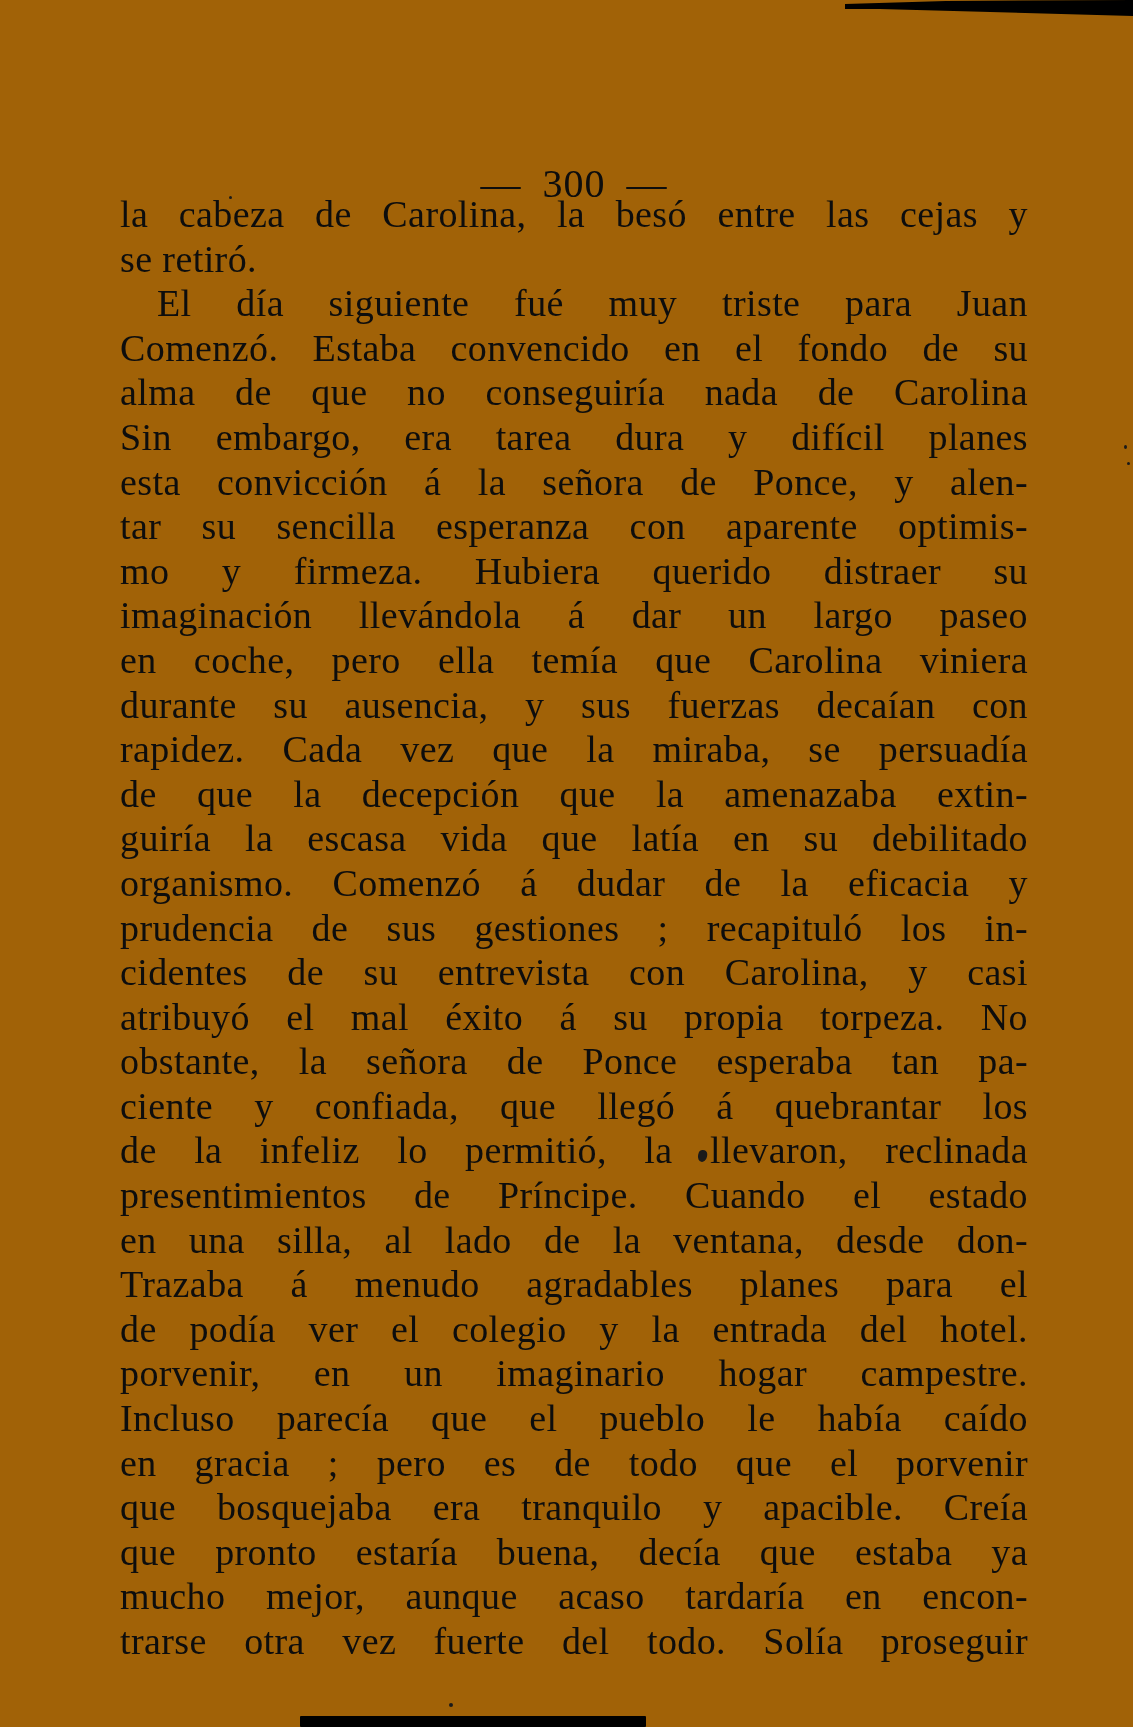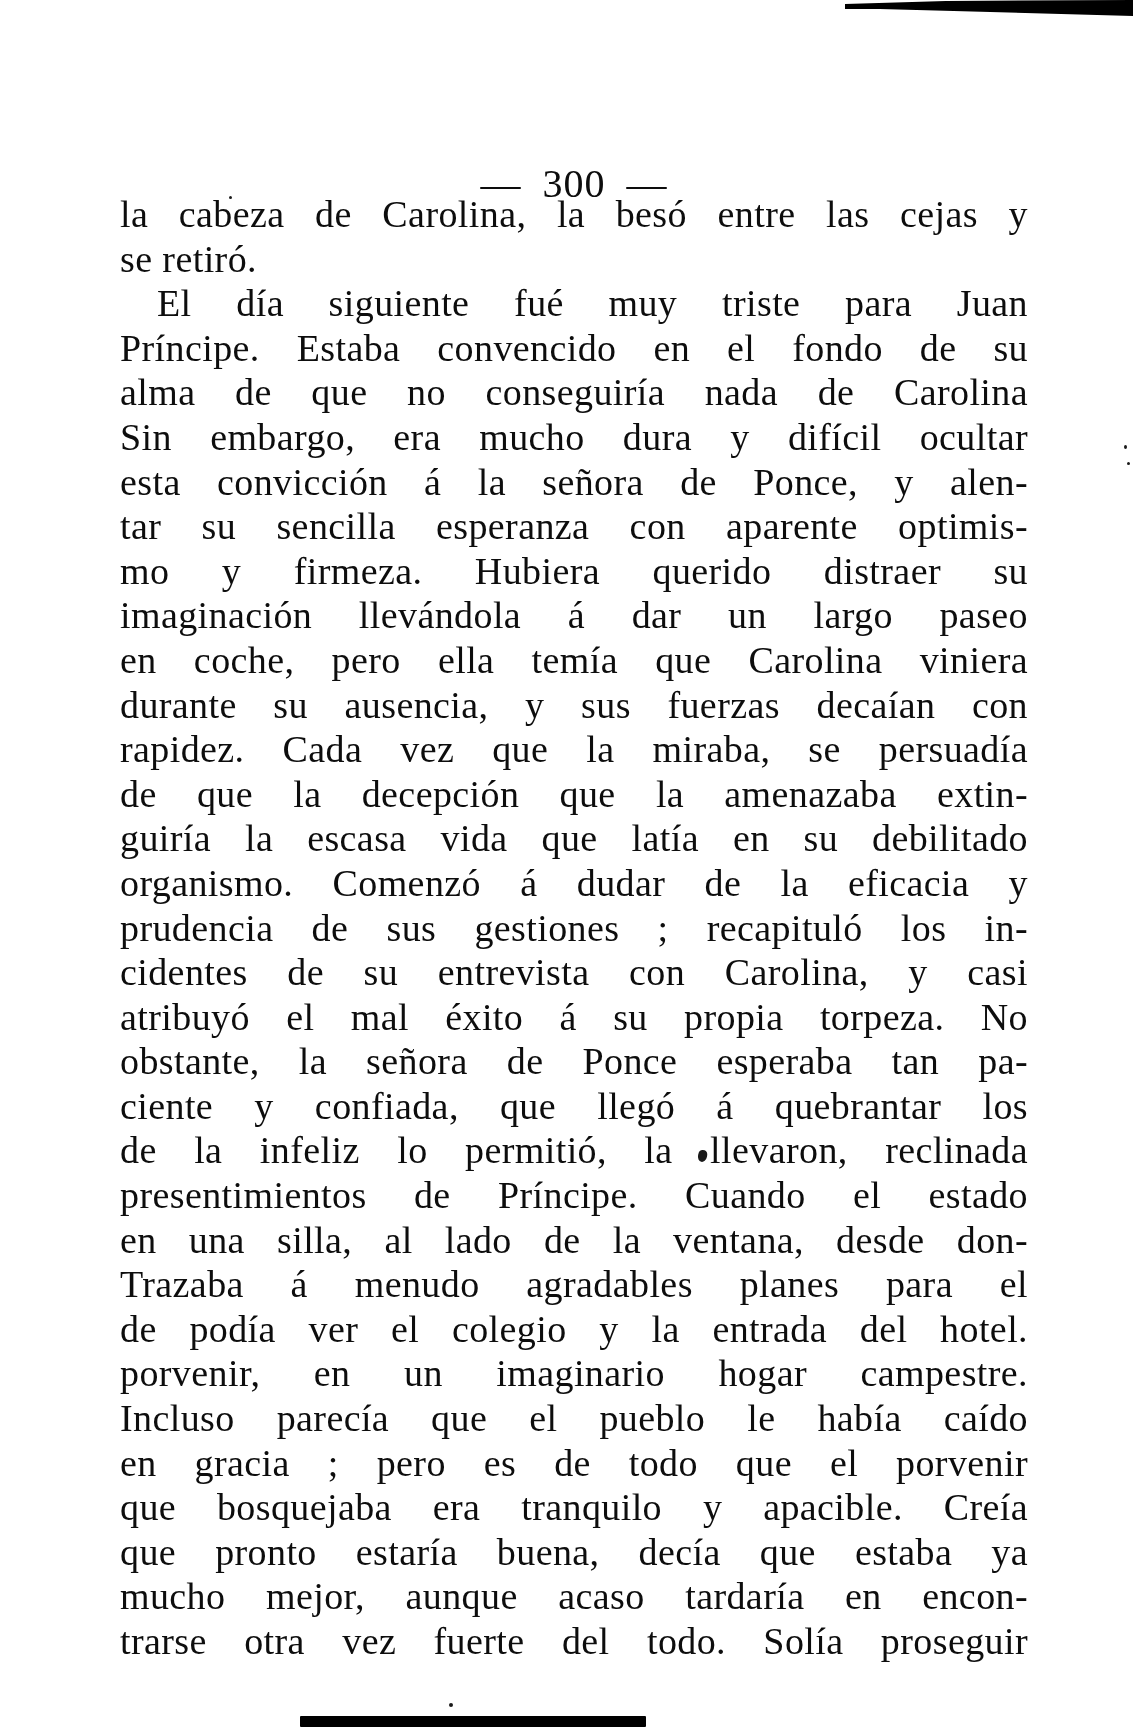--- a/index.html
+++ b/index.html
@@ -1,19 +1,19 @@
 <!DOCTYPE html>
 <html><head>
 <meta charset="utf-8">
 <style>
   html,body{margin:0;padding:0;background:#e8e8e8;}
   .page{
     position:relative;
     width:1133px;height:1727px;
-    background:#ffffff;
+    background:#a16207;
     overflow:hidden;
     font-family:"Liberation Serif","DejaVu Serif",serif;
     color:#0d0d0d;
   }
   .page-header{
     position:absolute;
     left:120px;top:162px;width:908px;
     text-align:center;
     font-size:40px;
     line-height:44px;
@@ -64,23 +64,23 @@
 <div class="page">
 
   <div class="artifact wedge-top-right"></div>
 
   <div class="page-header">— 300 —</div>
 
   <div class="text-block">
       <div class="text-line j">la cabeza de Carolina, la besó entre las cejas y</div>
       <div class="text-line">se retiró.</div>
       <div class="text-line j i">El día siguiente fué muy triste para Juan</div>
-      <div class="text-line j">Príncipe. Estaba convencido en el fondo de su</div>
+      <div class="text-line j">Comenzó. Estaba convencido en el fondo de su</div>
       <div class="text-line j">alma de que no conseguiría nada de Carolina</div>
-      <div class="text-line j">Sin embargo, era mucho dura y difícil ocultar</div>
+      <div class="text-line j">Sin embargo, era tarea dura y difícil planes</div>
       <div class="text-line j">esta convicción á la señora de Ponce, y alen-</div>
       <div class="text-line j">tar su sencilla esperanza con aparente optimis-</div>
       <div class="text-line j">mo y firmeza. Hubiera querido distraer su</div>
       <div class="text-line j">imaginación llevándola á dar un largo paseo</div>
       <div class="text-line j">en coche, pero ella temía que Carolina viniera</div>
       <div class="text-line j">durante su ausencia, y sus fuerzas decaían con</div>
       <div class="text-line j">rapidez. Cada vez que la miraba, se persuadía</div>
       <div class="text-line j">de que la decepción que la amenazaba extin-</div>
       <div class="text-line j">guiría la escasa vida que latía en su debilitado</div>
       <div class="text-line j">organismo. Comenzó á dudar de la eficacia y</div>

